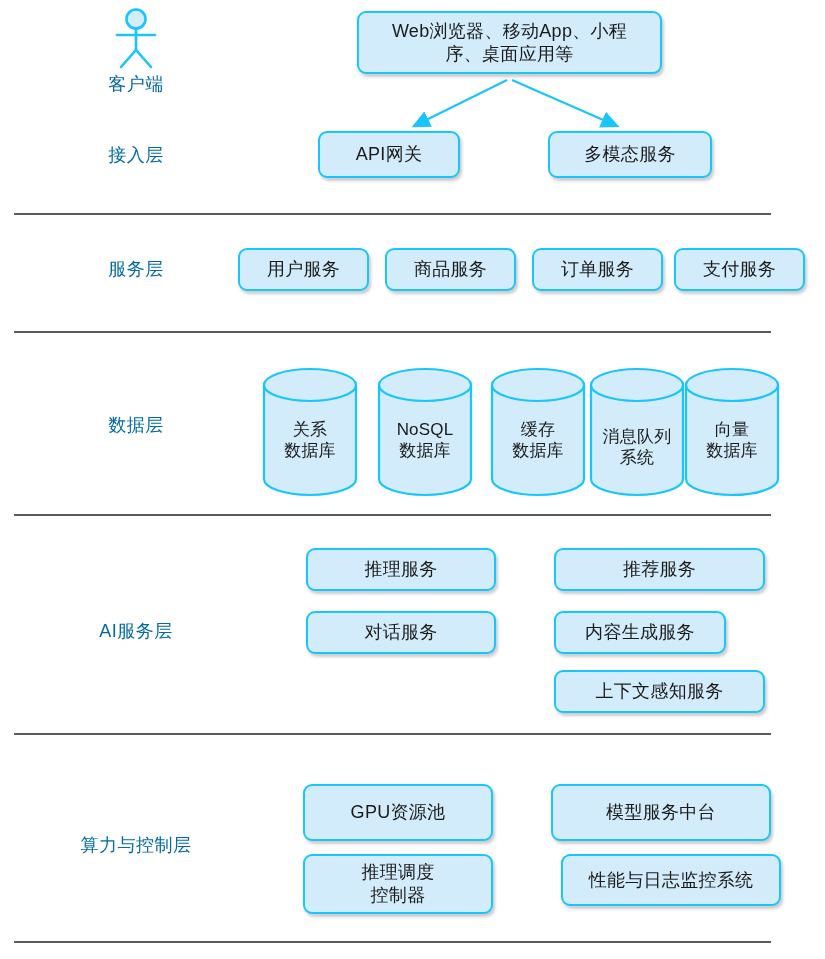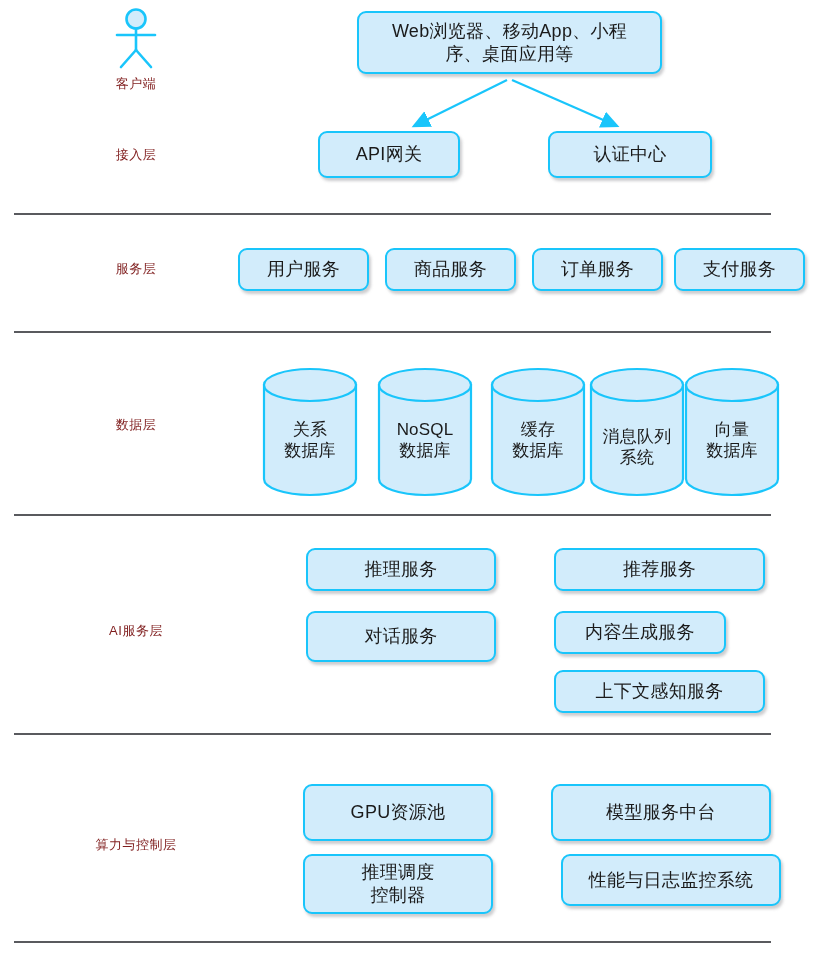--- a/index.html
+++ b/index.html
@@ -12,22 +12,22 @@
   }
   #diagram-root {
     position: relative;
     width: 825px;
     height: 959px;
     background: #ffffff;
     overflow: hidden;
   }
   .layer-label {
     position: absolute;
-    color: #7f1d1d;
-    font-size: 13px;
+    color: #0369a1;
+    font-size: 18px;
     line-height: 20px;
     letter-spacing: 0.5px;
     white-space: nowrap;
     transform: translate(-50%, -50%);
     text-align: center;
   }
   .divider {
     position: absolute;
     left: 14px;
     width: 757px;
@@ -117,21 +117,21 @@
       </marker>
     </defs>
     <line x1="507" y1="80" x2="414" y2="126" stroke="#19c5fb" stroke-width="2.2" marker-end="url(#ah)"></line>
     <line x1="512" y1="80" x2="617" y2="126" stroke="#19c5fb" stroke-width="2.2" marker-end="url(#ah)"></line>
   </svg>
 
   <div class="node" style="left:357px; top:11px; width:305px; height:63px;">Web浏览器、移动App、小程
 序、桌面应用等</div>
 
   <div class="node" style="left:318px; top:131px; width:142px; height:47px;">API网关</div>
-  <div class="node" style="left:548px; top:131px; width:164px; height:47px;">认证中心</div>
+  <div class="node" style="left:548px; top:131px; width:164px; height:47px;">多模态服务</div>
 
   <div class="node" style="left:238px; top:248px; width:131px; height:43px;">用户服务</div>
   <div class="node" style="left:385px; top:248px; width:131px; height:43px;">商品服务</div>
   <div class="node" style="left:532px; top:248px; width:131px; height:43px;">订单服务</div>
   <div class="node" style="left:674px; top:248px; width:131px; height:43px;">支付服务</div>
 
   <div class="cyl" style="left:262px; top:367px;">
     <svg width="96" height="130" viewBox="0 0 96 130">
       <path d="M2,18 L2,112 A46,16 0 0 0 94,112 L94,18 Z" fill="#d2ecfb" stroke="#19c5fb" stroke-width="2.2"></path>
       <ellipse cx="48" cy="18" rx="46" ry="16" fill="#d2ecfb" stroke="#19c5fb" stroke-width="2.2"></ellipse>
@@ -172,21 +172,21 @@
       <path d="M2,18 L2,112 A46,16 0 0 0 94,112 L94,18 Z" fill="#d2ecfb" stroke="#19c5fb" stroke-width="2.2"></path>
       <ellipse cx="48" cy="18" rx="46" ry="16" fill="#d2ecfb" stroke="#19c5fb" stroke-width="2.2"></ellipse>
     </svg>
     <div class="cyl-text" style="top:52px;">向量
 数据库</div>
   </div>
 
   <div class="node" style="left:306px; top:548px; width:190px; height:43px;">推理服务</div>
   <div class="node" style="left:554px; top:548px; width:211px; height:43px;">推荐服务</div>
 
-  <div class="node" style="left:306px; top:611px; width:190px; height:51px;">对话服务</div>
+  <div class="node" style="left:306px; top:611px; width:190px; height:43px;">对话服务</div>
   <div class="node" style="left:554px; top:611px; width:172px; height:43px;">内容生成服务</div>
 
   <div class="node" style="left:554px; top:670px; width:211px; height:43px;">上下文感知服务</div>
 
   <div class="node" style="left:303px; top:784px; width:190px; height:57px;">GPU资源池</div>
   <div class="node" style="left:551px; top:784px; width:220px; height:57px;">模型服务中台</div>
 
   <div class="node" style="left:303px; top:854px; width:190px; height:60px;">推理调度
 控制器</div>
   <div class="node" style="left:551px; top:854px; width:220px; height:52px;margin-left:10px;">性能与日志监控系统</div>

